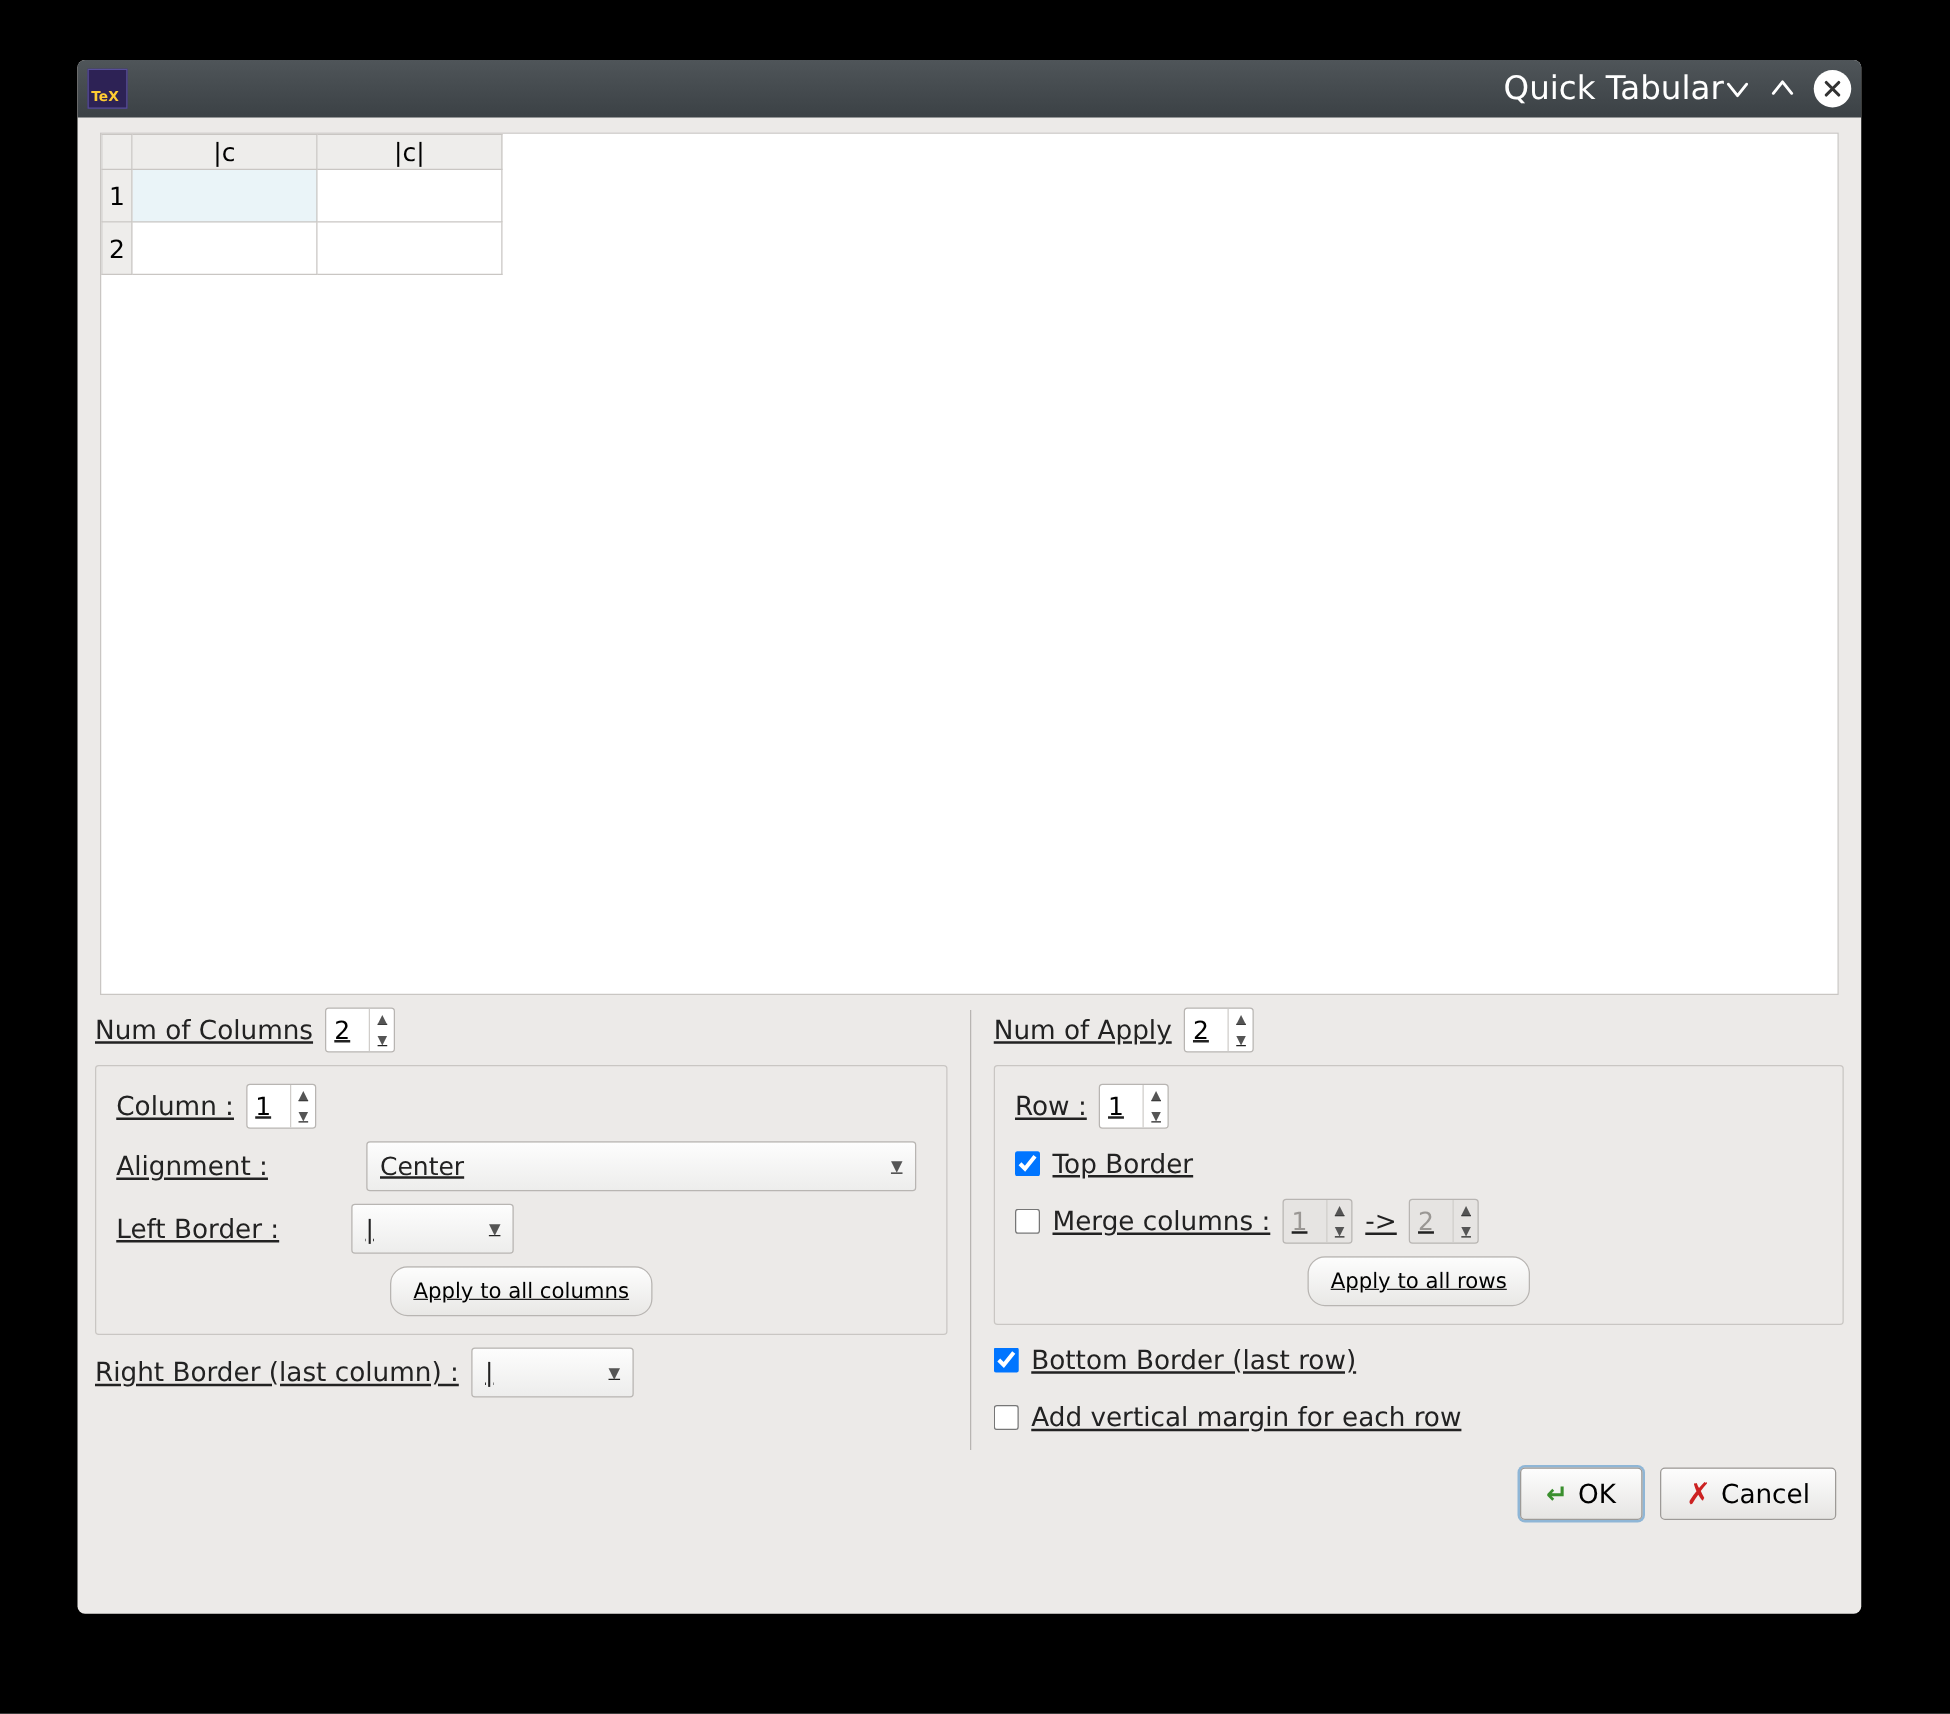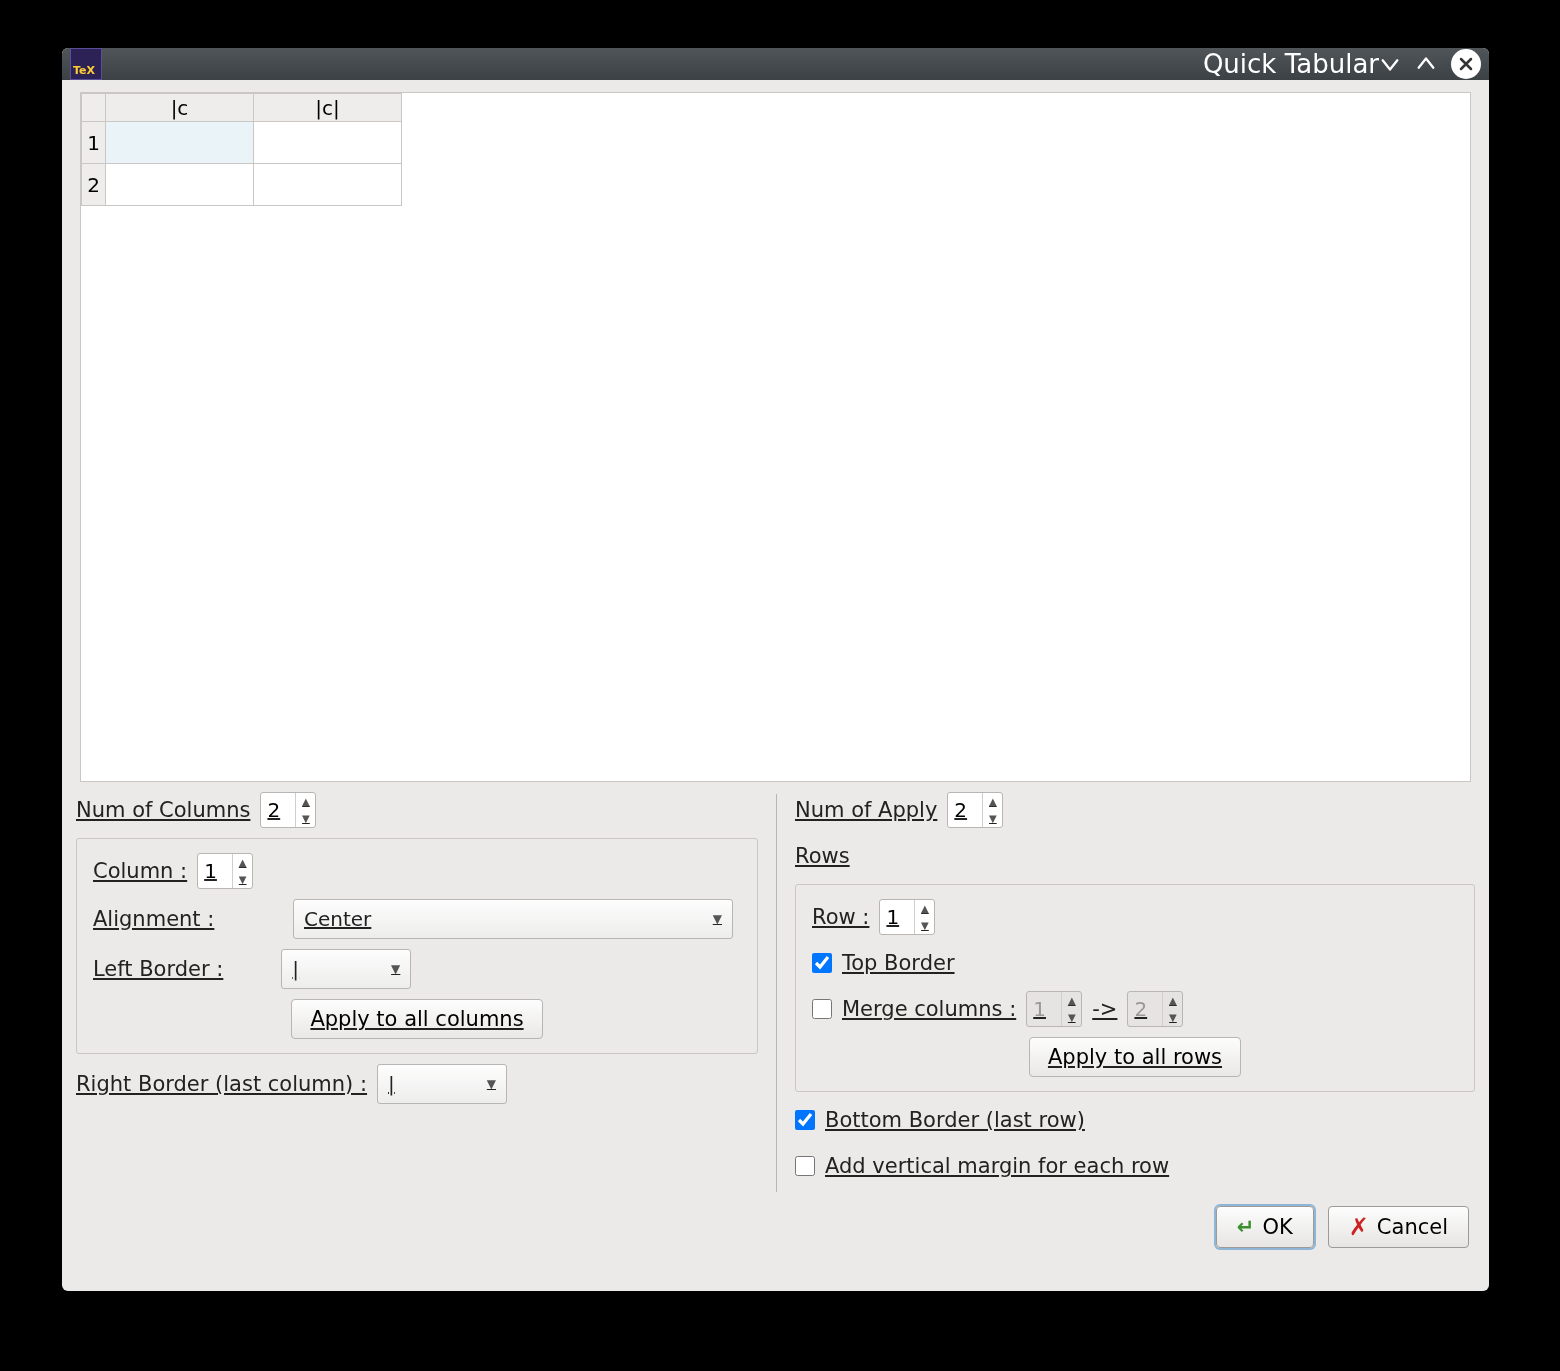--- a/index.html
+++ b/index.html
@@ -8,21 +8,21 @@
     position: absolute;
     left: 62px; top: 48px;
     width: 1427px; height: 1243px;
     background: #eceae8;
     border-radius: 6px;
     overflow: hidden;
     display: flex;
     flex-direction: column;
   }
   .titlebar {
-    height: 32px;
+    height: 46px;
     background: linear-gradient(#4f5559,#3b4145);
     display: flex;
     align-items: center;
     padding: 0 8px;
     color: #fff;
   }
   .titlebar .logo {
     width: 32px; height: 32px;
     background: #2d2255;
     border: 1px solid #584f99;
@@ -92,23 +92,23 @@
     font-size:10px; color:#555; cursor:pointer;
   }
   select, .combo {
     height:40px; border:1px solid #b8b5b2; border-radius:3px;
     background:linear-gradient(#fdfdfd,#ededec);
     font-size:20px; padding:4px 10px;
   }
   .combo { display:inline-flex; align-items:center; justify-content:space-between; gap:12px; }
   .combo .arr { font-size:12px; color:#555; }
   button.btn {
-    height:40px; border:1px solid #b8b5b2; border-radius:4px;
+    height:40px; border:1px solid #b8b5b2; border-radius:14px;
     background:linear-gradient(#fdfdfd,#e9e8e6);
-    font-size:21px; padding:4px 18px; cursor:pointer;
+    font-size:17px; padding:4px 18px; cursor:pointer;
   }
   label.chk { display:inline-flex; align-items:center; gap:10px; }
   input[type=checkbox] { width:20px; height:20px; }
   .footer {
     display:flex; justify-content:flex-end; gap:14px;
     padding: 6px 20px 16px 20px;
   }
   .footer button {
     height:42px; border:1px solid #9d9a97; border-radius:4px;
     background:linear-gradient(#fdfdfd,#e6e5e3);
@@ -220,23 +220,20 @@
       <div class="row">
         <span>Num of Apply</span>
         <span class="spin">
           <input value="2" style="">
           <span class="arrows">
               <div>▲</div>
               <div>▼</div>
             </span>
         </span>
       </div>
-      <div class="row">
-          <span>Rows</span>
-        </div>
       <div class="group">
         <div class="row">
           <span>Row :</span>
           <span class="spin">
             <input value="1" style="">
             <span class="arrows">
                 <div>▲</div>
                 <div>▼</div>
               </span>
           </span>

